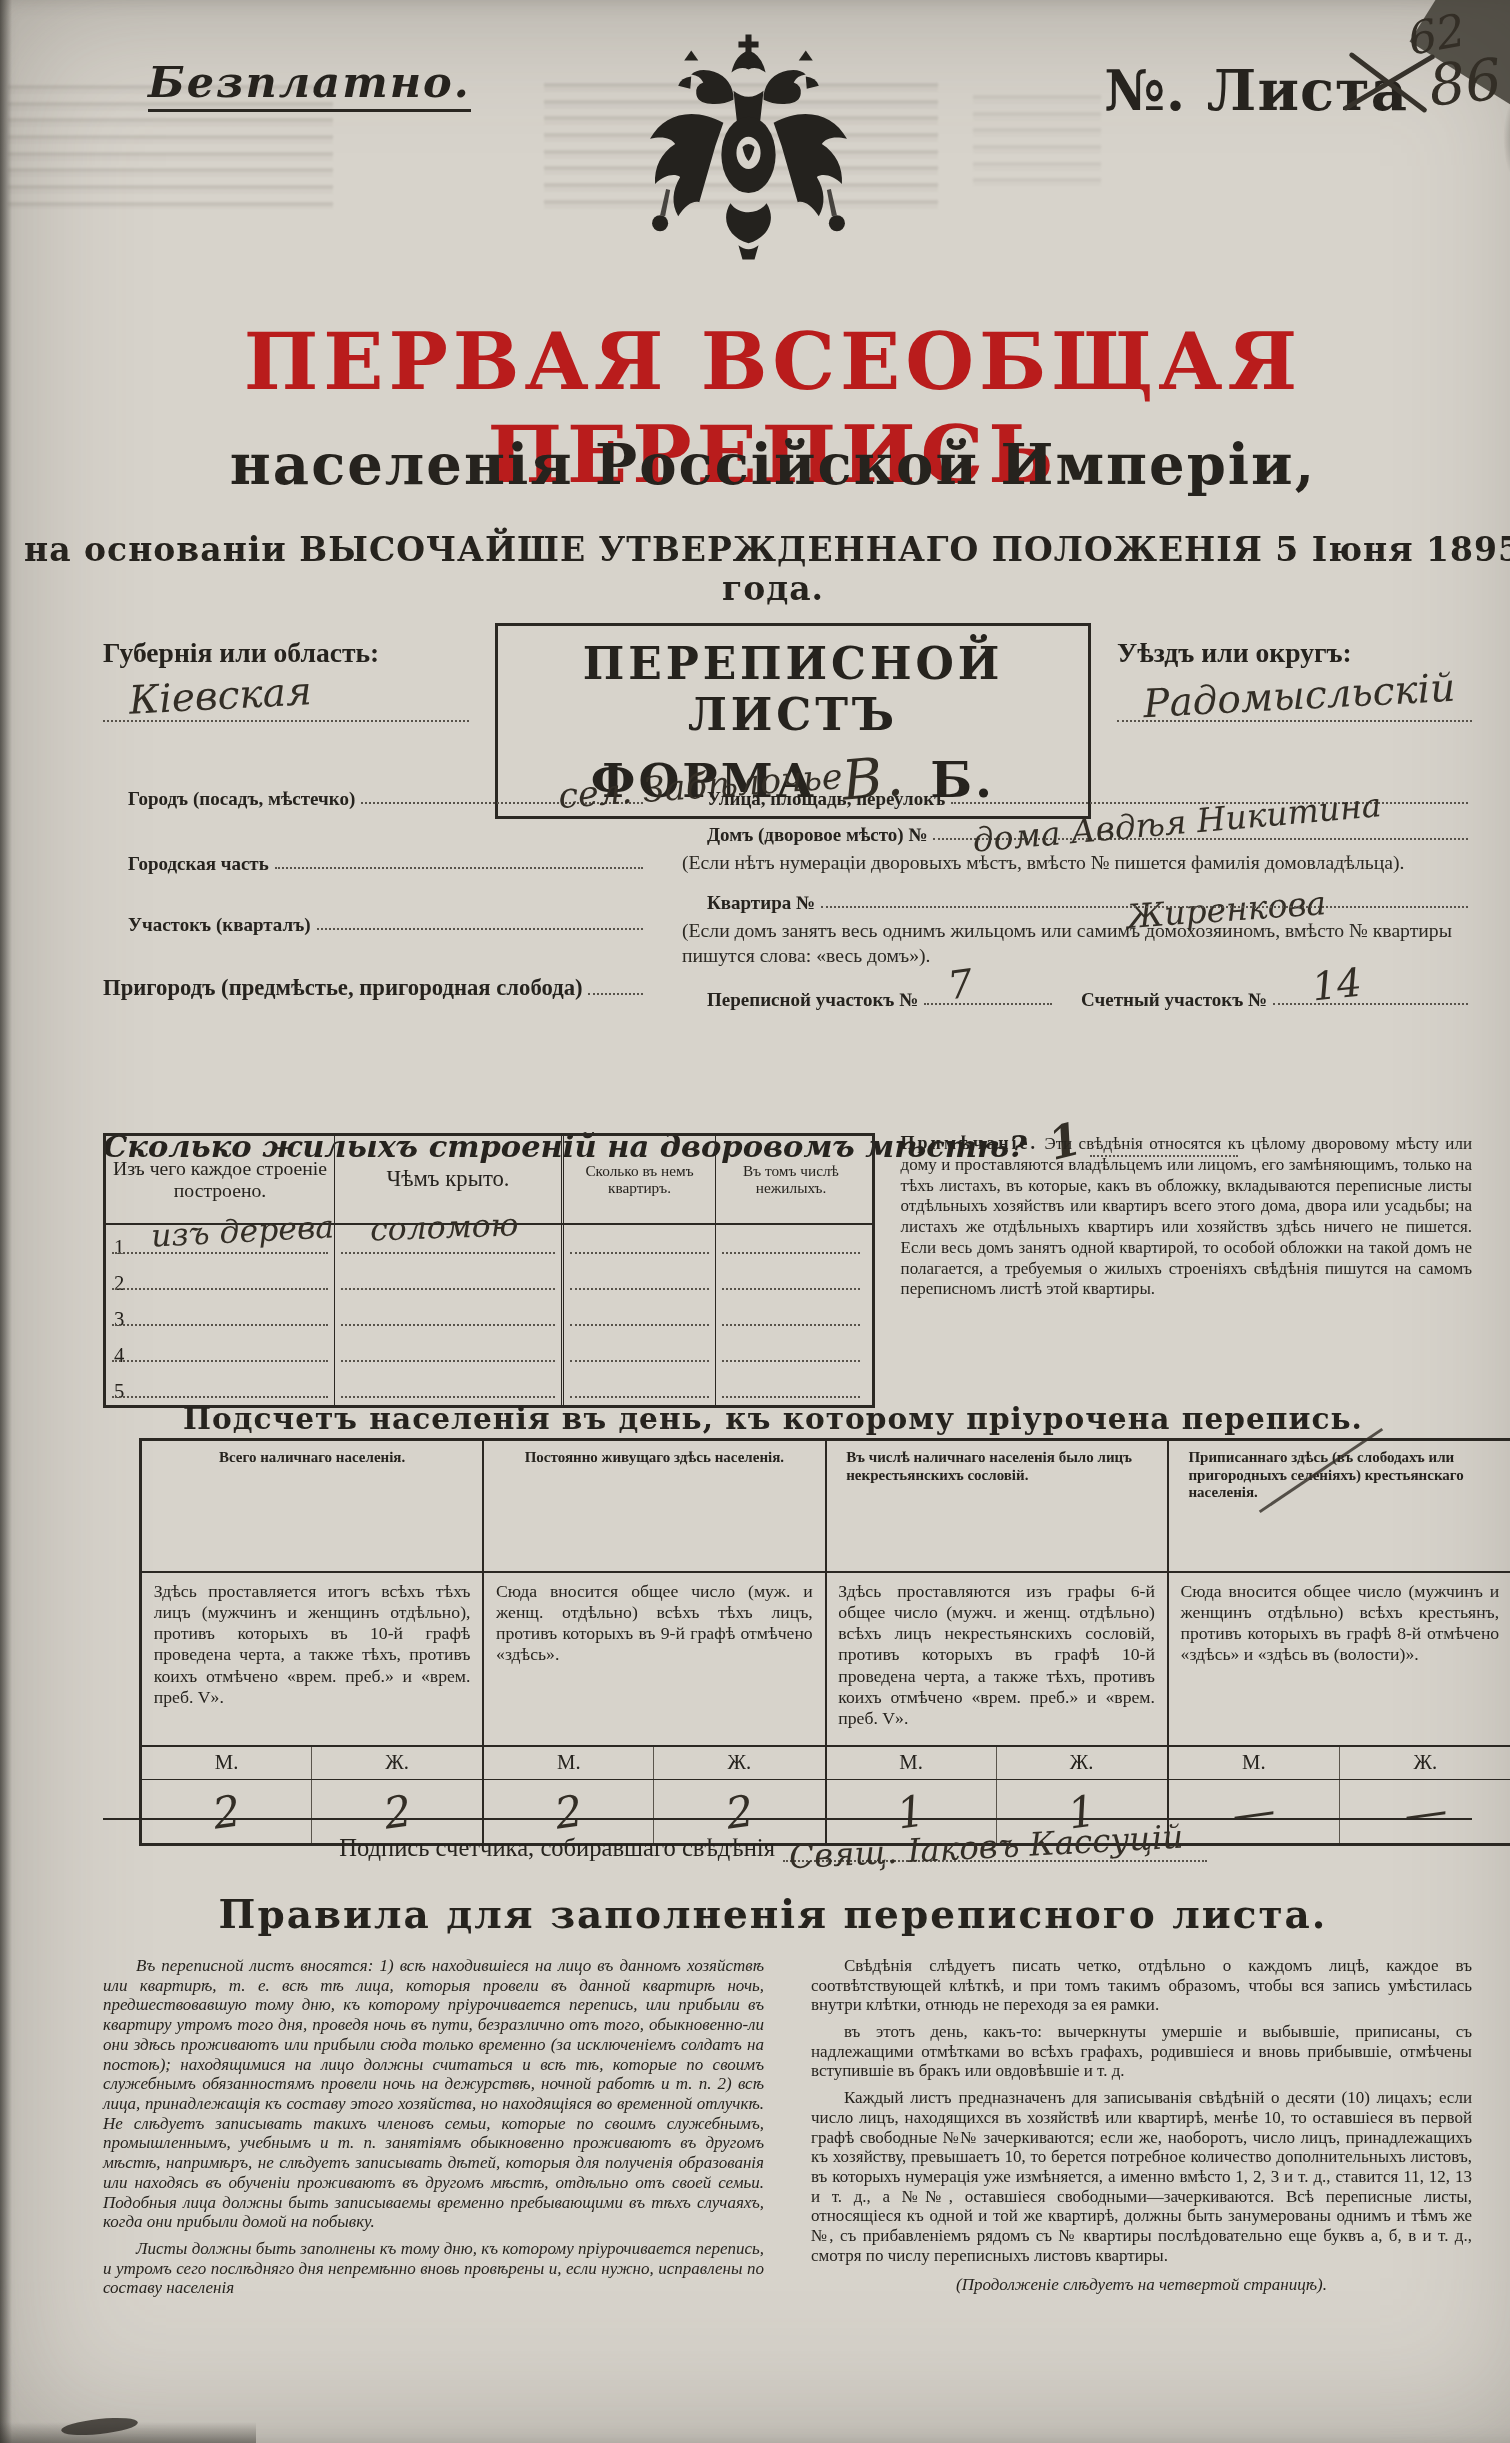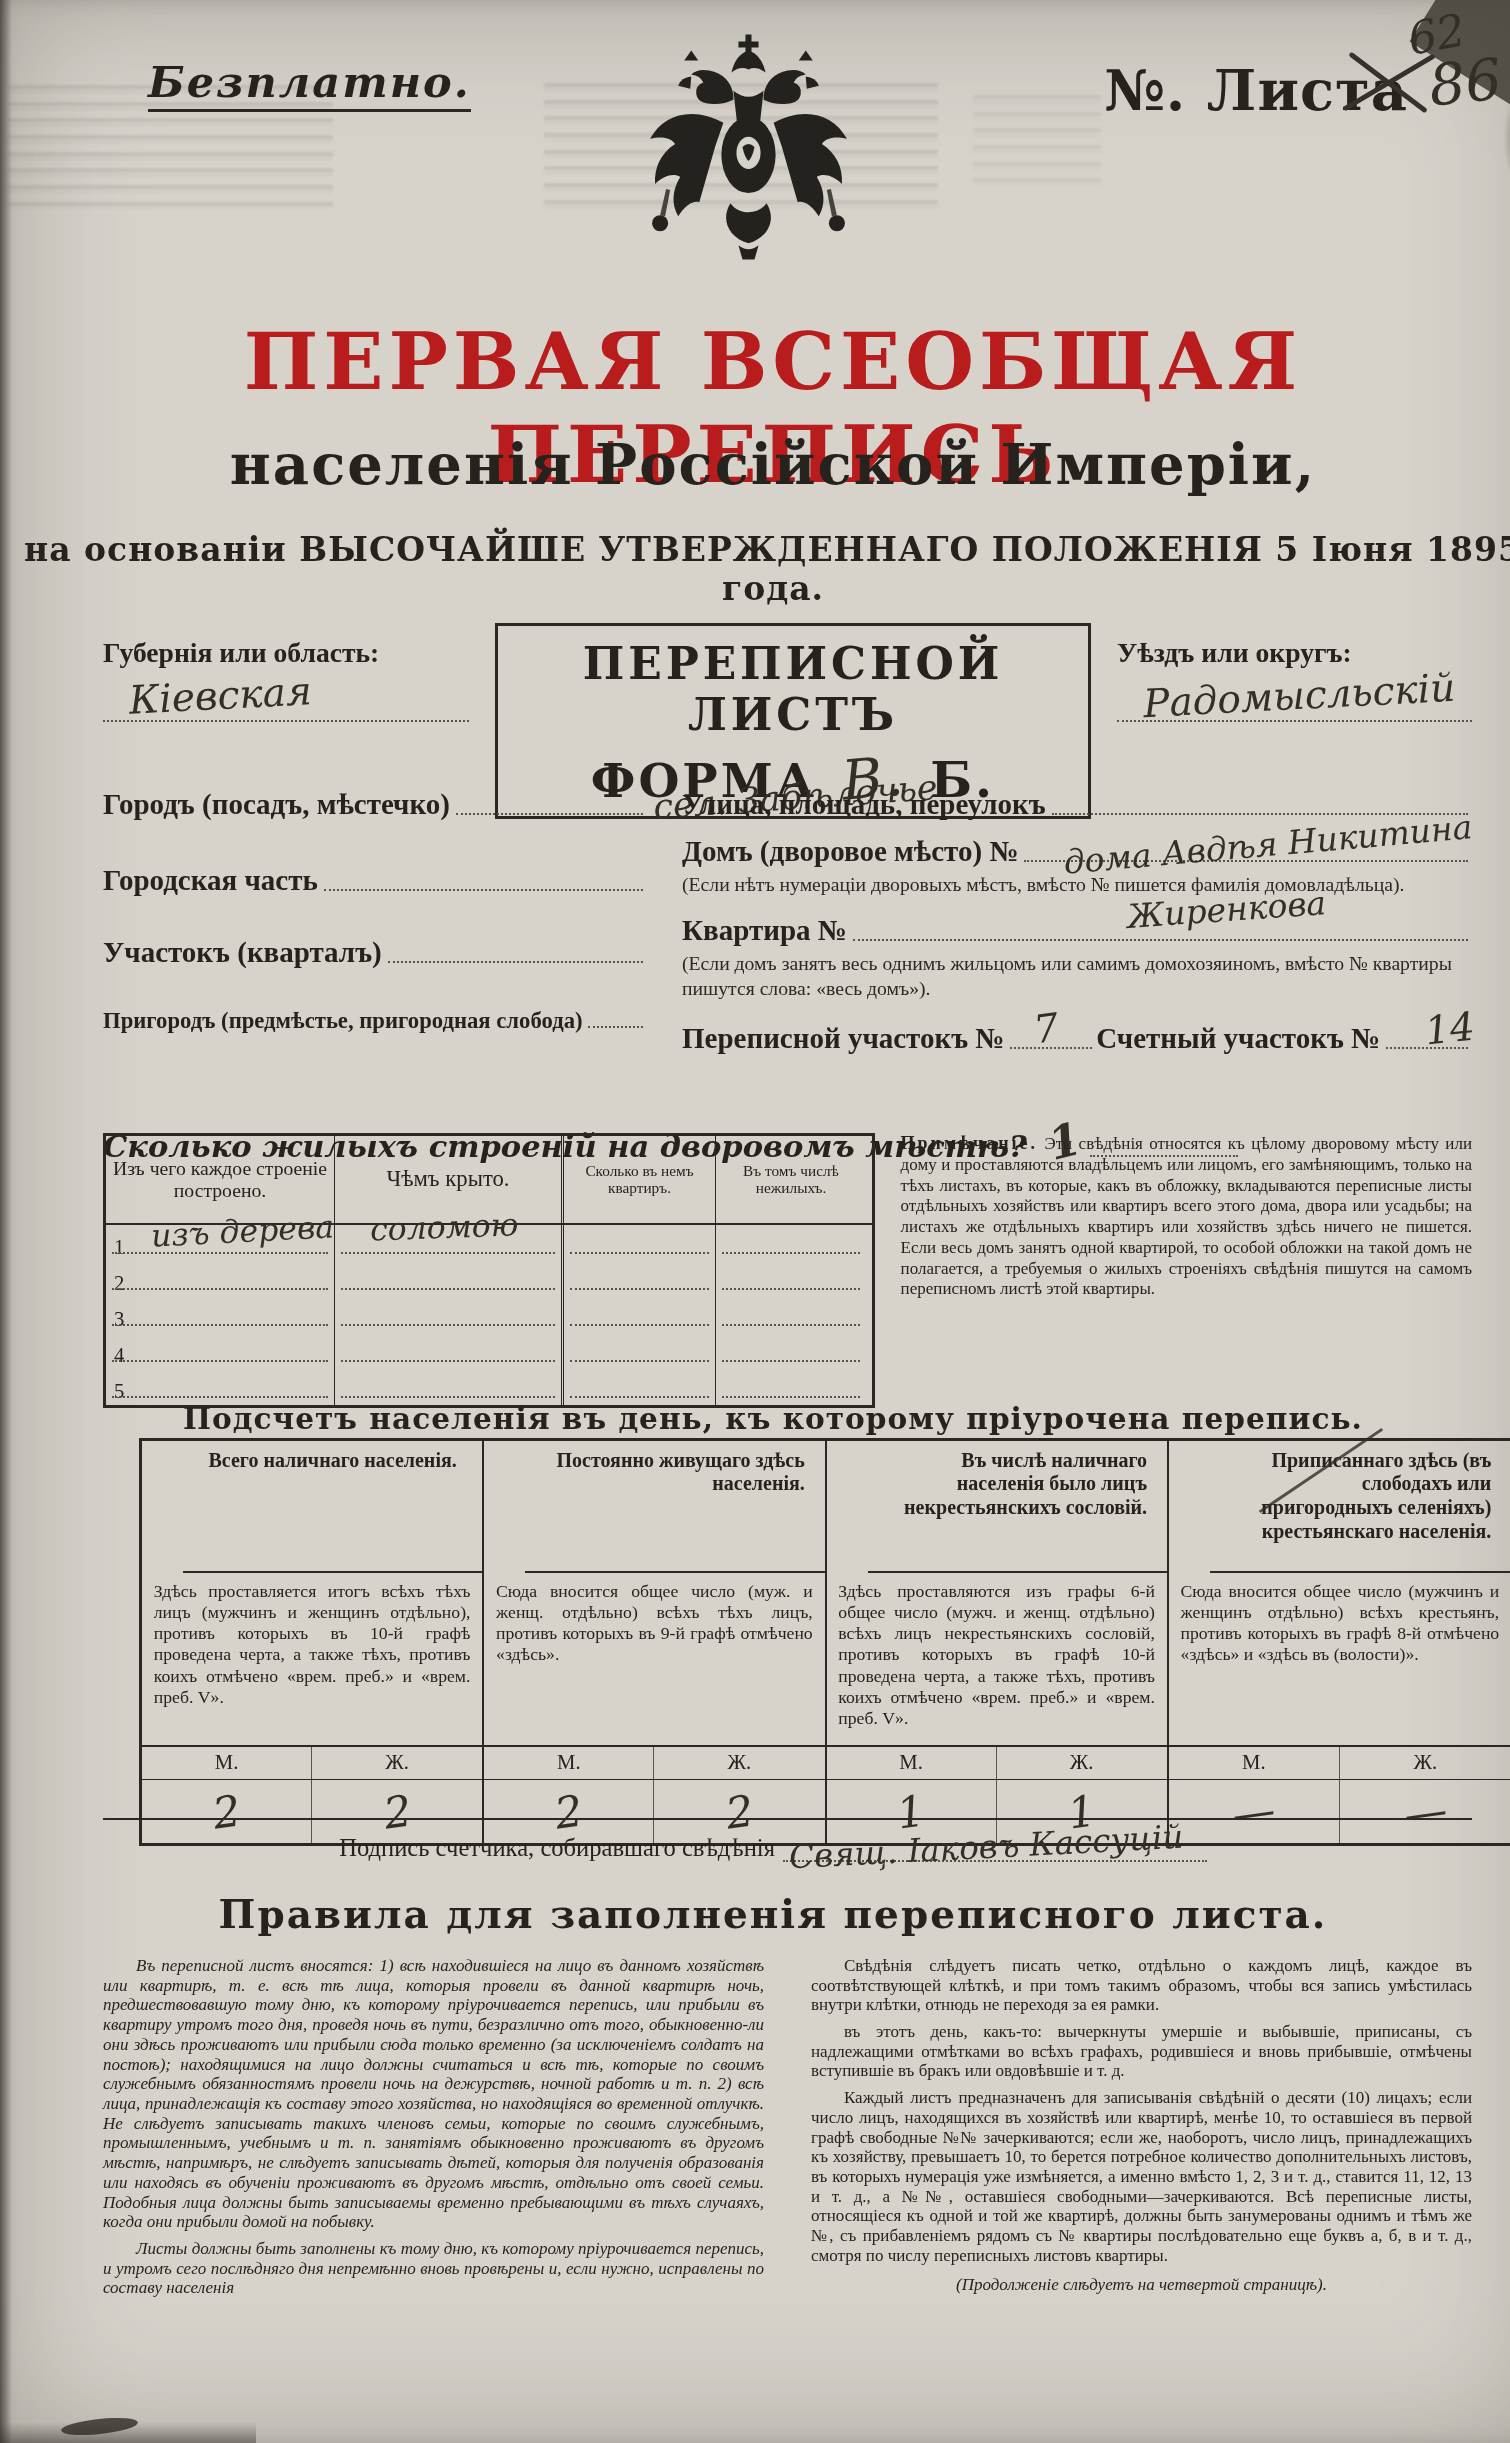--- a/index.html
+++ b/index.html
@@ -50,21 +50,21 @@
   .fh-dots{border-bottom:2px dotted #57524a;margin-top:2px;}
   .fh-box{width:579px;border:3px solid #2b2823;text-align:center;padding:11.8px 5.9px 5.9px;}
   .fh-box-l1{font-size:44px;letter-spacing:3.9px;}
   .fh-box-l2{font-size:47px;letter-spacing:3px;margin-top:5.9px;}
   .fh-box-hand{font-size:55px;transform:rotate(-5deg);display:inline-block;margin:0 9.9px;}
   .fh-box-print{font-size:49px;font-weight:bold;}
   
   .addr{top:788px;left:103px;width:1369px;display:flex;gap:35px;}
   .addr-l{width:544px;}
   .addr-r{flex:1;position:relative;}
-  .lbl{font-weight:bold;font-size:29px;white-space:nowrap;}
+  .lbl{font-weight:bold;font-size:19px;white-space:nowrap;margin-left:25px;}
   .lbl-sm{font-weight:bold;font-size:22.7px;white-space:nowrap;}
   .note-sm{font-size:19.7px;line-height:1.25;margin-top:3.9px;color:#2c2923;}
   .mb1{margin-bottom:43px;} .mb2{margin-bottom:39px;}
   .hand-gorod{font-size:35px;left:197px;transform:rotate(-4deg);}
   .hand-dom{font-size:33px;left:39px;bottom:-2px;transform:rotate(-5deg);}
   .hand-zhir{position:absolute;left:445px;top:102px;font-size:33px;transform:rotate(-4deg);}
   .hand-7{font-size:39px;left:23.6px;transform:rotate(-8deg);}
   .hand-14{font-size:39px;left:39px;transform:rotate(-6deg);}
   
   .bq{top:1115px;left:103px;font-size:30.5px;font-weight:bold;font-style:italic;font-family:"DejaVu Serif",serif;display:flex;align-items:baseline;}
@@ -81,21 +81,21 @@
   .bt-row>div{position:relative;}
   .bt-row .num{position:absolute;left:7.9px;bottom:2px;font-size:20.7px;}
   .dotline{position:absolute;left:5.9px;right:5.9px;bottom:6.9px;border-bottom:2px dotted #57524a;}
   .hand-mat{position:absolute;left:45px;top:77px;font-size:31.5px;transform:rotate(-3deg);}
   .hand-roof{position:absolute;left:264px;top:73px;font-size:31.5px;transform:rotate(-2deg);}
   .bnote{flex:1;font-size:17px;line-height:1.22;text-align:justify;}
   .bnote-title{font-weight:bold;letter-spacing:3px;font-size:18px;}
   
   .ct-title{top:1401px;font-size:29.6px;letter-spacing:1px;}
   .ct{top:1438px;left:103px;width:1369px;border:3px solid #2b2823;display:grid;grid-template-columns:repeat(4,1fr);position:relative;}
-  .ct .h{min-height:114px;padding:7.9px 19.7px;font-size:20px;font-weight:bold;text-align:right;display:flex;align-items:flex-start;justify-content:center;line-height:1.18;border-bottom:2px solid #2b2823;margin-left:41px;}
+  .ct .h{min-height:114px;padding:7.9px 19.7px;font-size:15px;font-weight:bold;text-align:left;display:flex;align-items:flex-start;justify-content:center;line-height:1.18;border-bottom:2px solid #2b2823;}
   .ct .n{min-height:156px;padding:7.9px 11.8px;font-size:17.7px;line-height:1.2;text-align:justify;border-bottom:2px solid #2b2823;}
   .ct .vr{border-right:2px solid #2b2823;}
   .mjcell{display:grid;grid-template-columns:1fr 1fr;border-bottom:1.5px solid #2b2823;}
   .mjcell>div{padding:4.9px 0;font-size:20.7px;text-align:center;}
   .mjcell>div:first-child{border-right:1px solid #5a554c;}
   .valcell{display:grid;grid-template-columns:1fr 1fr;min-height:63px;}
   .valcell>div{display:flex;align-items:center;justify-content:center;}
   .valcell>div:first-child{border-right:1px solid #5a554c;}
   .valcell .hand{font-size:43px;transform:rotate(-8deg);}
   .ct-underline{top:1734px;left:103px;width:1369px;border-bottom:2px solid #2b2823;}

